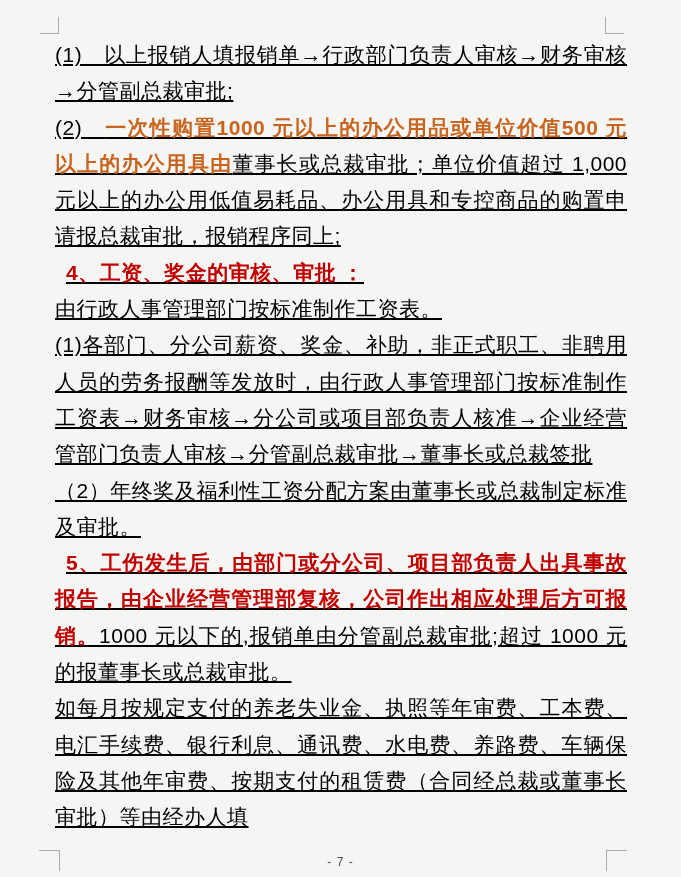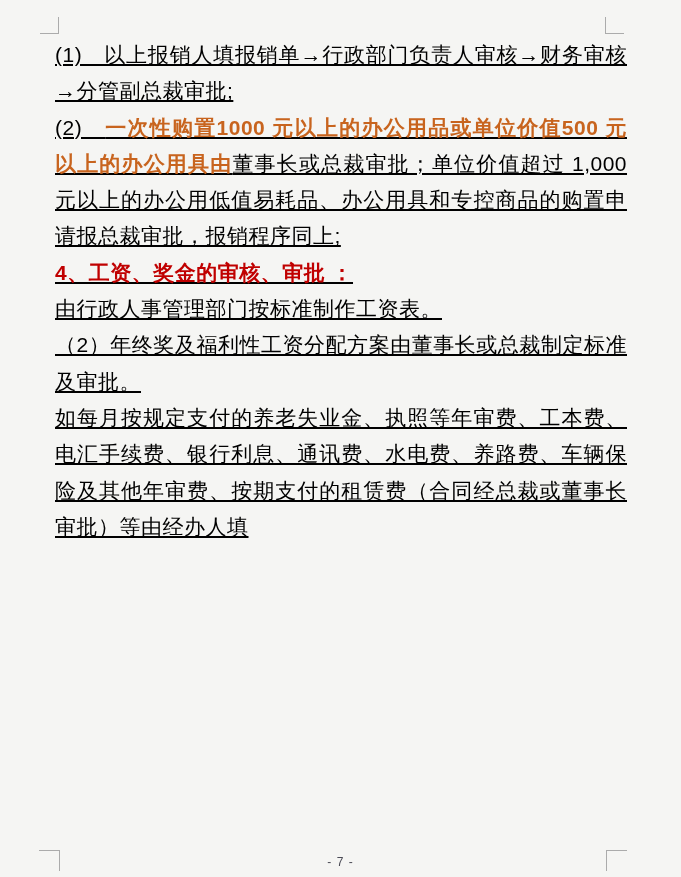--- a/index.html
+++ b/index.html
@@ -32,20 +32,21 @@
     padding: 0;
     text-decoration: underline;
   }
   .seg-normal {
     color: var(--body-text, #000);
     font-weight: normal;
   }
   .seg-red-bold {
     color: var(--heading-red, #C00000);
     font-weight: bold;
+    margin-left: 11px;
   }
   .seg-orange-bold {
     color: var(--highlight-orange, #C8641E);
     font-weight: bold;
   }
   
   .crop-mark {
     position: absolute;
     width: 18px;
     height: 16px;
@@ -72,17 +73,19 @@
 <div class="crop-mark tl"></div>
 <div class="crop-mark tr"></div>
 <div class="crop-mark bl"></div>
 <div class="crop-mark br"></div>
 
 <div class="doc-body">
     <p><span class="seg-normal">(1)　以上报销人填报销单→行政部门负责人审核→财务审核→分管副总裁审批;</span></p>
     <p><span class="seg-normal">(2)　</span><span class="seg-orange-bold">一次性购置1000 元以上的办公用品或单位价值500 元以上的办公用具由</span><span class="seg-normal">董事长或总裁审批；单位价值超过 1,000 元以上的办公用低值易耗品、办公用具和专控商品的购置申请报总裁审批，报销程序同上;</span></p>
     <p><span class="seg-red-bold">4、工资、奖金的审核、审批 ：</span></p>
     <p><span class="seg-normal">由行政人事管理部门按标准制作工资表。</span></p>
+    <p><span class="seg-normal">(1)各部门、分公司薪资、奖金、补助，非正式职工、非聘用人员的劳务报酬等发放时，由行政人事管理部门按标准制作工资表→财务审核→分公司或项目部负责人核准→企业经营管部门负责人审核→分管副总裁审批→董事长或总裁签批</span></p>
     <p><span class="seg-normal">（2）年终奖及福利性工资分配方案由董事长或总裁制定标准及审批。</span></p>
+    <p><span class="seg-red-bold">5、工伤发生后，由部门或分公司、项目部负责人出具事故报告，由企业经营管理部复核，公司作出相应处理后方可报销。</span><span class="seg-normal">1000 元以下的,报销单由分管副总裁审批;超过 1000 元的报董事长或总裁审批。</span></p>
     <p><span class="seg-normal">如每月按规定支付的养老失业金、执照等年审费、工本费、电汇手续费、银行利息、通讯费、水电费、养路费、车辆保险及其他年审费、按期支付的租赁费（合同经总裁或董事长审批）等由经办人填</span></p>
   </div>
 
 <div class="footer">- 7 -</div>
 
 </body></html>

